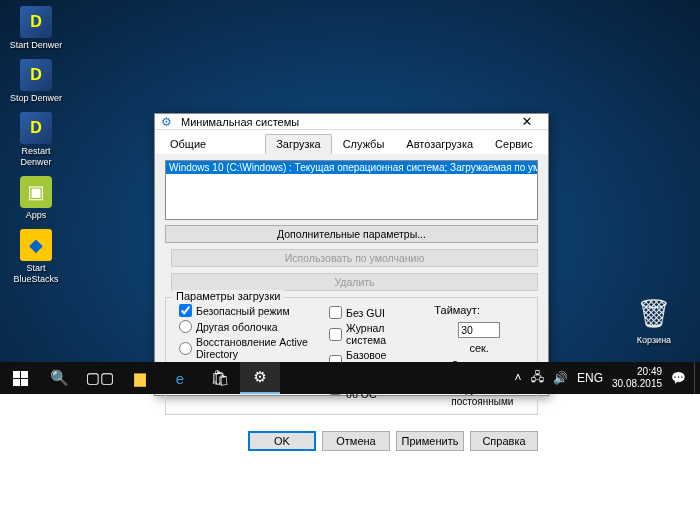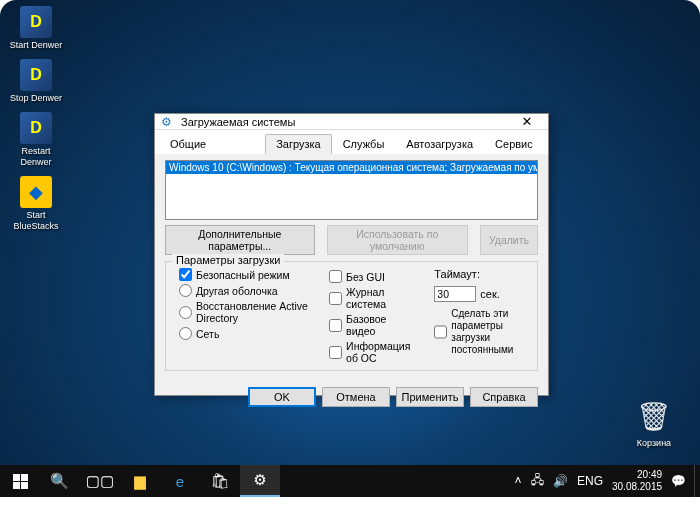--- a/index.html
+++ b/index.html
@@ -1,21 +1,20 @@
 <!DOCTYPE html>
 <html><head>
 <meta charset="utf-8">
 <style>
 * { box-sizing: border-box; margin: 0; padding: 0; font-family: "Segoe UI", Tahoma, sans-serif; }
 html, body { width: 700px; height: 525px; overflow: hidden; }
 .desktop {
-  width: 700px; height: 497px;
+  width: 700px; height: 394px;
   background: radial-gradient(ellipse at 50% 60%, #1a6bb8 0%, #0d3d6b 40%, #061e38 100%);
   position: relative;
-  border-radius: 16px;
 }
 .icon-grid { position: absolute; top: 6px; left: 6px; display: flex; flex-direction: column; gap: 8px; }
 .dicon { width: 60px; display: flex; flex-direction: column; align-items: center; cursor: pointer; }
 .dicon-img { width: 32px; height: 32px; display: flex; align-items: center; justify-content: center; font-size: 22px; }
 .dicon-lbl { color: #fff; font-size: 9px; text-align: center; text-shadow: 1px 1px 2px #000; line-height: 11px; margin-top: 2px; }
 .denwer { background: linear-gradient(135deg,#2b5fa8,#1a3a6b); border-radius: 3px; position: relative; }
 .denwer::after { content:"D"; color:#ff0; font-weight:bold; font-size:16px; }
 .android { background:#a4c639; border-radius:4px; position:relative; }
 .android::after { content:"▣"; color:#fff; font-size:18px; }
 .bluestacks { background:#ffc800; border-radius:3px; }
@@ -33,30 +32,30 @@
 .titlebar { height: 22px; background: #fff; display: flex; align-items: center; padding: 0 6px; border-bottom: 1px solid #ddd; }
 .titlebar .ticon { width:14px; height:14px; margin-right:6px; color:#2a7ab8; font-size:12px; }
 .titlebar .ttxt { flex:1; font-size:11px; color:#000; }
 .titlebar .close { width:30px; text-align:center; font-size:13px; cursor:pointer; }
 .tabs { display:flex; background:#fff; padding: 4px 4px 0 4px; }
 .tab { padding: 3px 10px; font-size:11px; border:1px solid transparent; cursor:pointer; }
 .tab.active { background:#f0f0f0; border:1px solid #bbb; border-bottom:1px solid #f0f0f0; border-radius:2px 2px 0 0;margin-left:48px; }
 .body { flex:1; padding:6px 10px 8px 10px; display:flex; flex-direction:column; }
 .listbox { background:#fff; border:1px solid #888; height:60px; overflow:hidden; }
 .listrow { background:#0078d7; color:#fff; font-size:10px; padding:1px 3px; white-space:nowrap; }
-.btnrow { display:flex; gap:6px; margin:5px 0 6px 0; }
+.btnrow { display:flex; gap:6px; margin:5px 0 6px 0;flex-direction:column; }
 .btn { background:#e1e1e1; border:1px solid #adadad; padding:2px 8px; font-size:10.5px; cursor:pointer; }
 .btn.disabled { color:#9a9a9a; border-color:#ccc; cursor:default;margin-left:6px; }
 .panel { border:1px solid #d0d0d0; padding:6px 13px; position:relative; display:flex; gap:18px; }
 .legend { position:absolute; top:-8px; left:6px; background:#f0f0f0; padding:0 4px; font-size:11px; }
 .col { display:flex; flex-direction:column; gap:3px; }
 .ck, .rd { display:flex; align-items:center; gap:4px; font-size:10.5px; }
 .ck input, .rd input { margin:0; }
 .rightcol { margin-left:auto; display:flex; flex-direction:column; gap:6px; width:118px; }
-.timeout-row { display:flex; align-items:center; gap:4px; }
+.timeout-row { display:flex; align-items:center; gap:4px;flex-direction:column; }
 .timeout-row input { width:42px; border:1px solid #888; font-size:10.5px; padding:1px 2px; }
 .persist { display:flex; gap:4px; font-size:10px; line-height:12px; }
 .footer { display:flex; justify-content:flex-end; gap:6px; padding:8px 10px; }
 .fbtn { background:#e1e1e1; border:1px solid #adadad; padding:3px 0; width:68px; font-size:11px; cursor:pointer; text-align:center; }
 .fbtn.default { border:1px solid #0078d7; box-shadow: inset 0 0 0 1px #0078d7; }
 
 
 .taskbar { position:absolute; bottom:0; left:0; right:0; height:32px; background:#101010; display:flex; align-items:stretch; color:#fff; }
 .tb-btn { width:40px; display:flex; align-items:center; justify-content:center; font-size:15px; cursor:pointer; }
 .tb-btn.active { background:#2a2a2a; border-bottom:2px solid #76b9ed; }
@@ -79,34 +78,38 @@
     </div>
     <div class="dicon">
       <div class="dicon-img denwer"></div>
       <div class="dicon-lbl">Stop Denwer</div>
     </div>
     <div class="dicon">
       <div class="dicon-img denwer"></div>
       <div class="dicon-lbl">Restart Denwer</div>
     </div>
     <div class="dicon">
+      <div class="dicon-img android"></div>
+      <div class="dicon-lbl">Apps</div>
+    </div>
+    <div class="dicon">
       <div class="dicon-img bluestacks"></div>
       <div class="dicon-lbl">Start BlueStacks</div>
     </div>
   </div>
 
   <div class="recycle">
     <div class="recycle-img">🗑</div>
     <div class="dicon-lbl">Корзина</div>
   </div>
 
   <div class="dialog">
     <div class="titlebar">
       <div class="ticon">⚙</div>
-      <div class="ttxt">Загружаемая системы</div>
+      <div class="ttxt">Минимальная системы</div>
       <div class="close">✕</div>
     </div>
     <div class="tabs">
       <div class="tab">Общие</div>
       <div class="tab active">Загрузка</div>
       <div class="tab">Службы</div>
       <div class="tab">Автозагрузка</div>
       <div class="tab">Сервис</div>
     </div>
     <div class="body">

